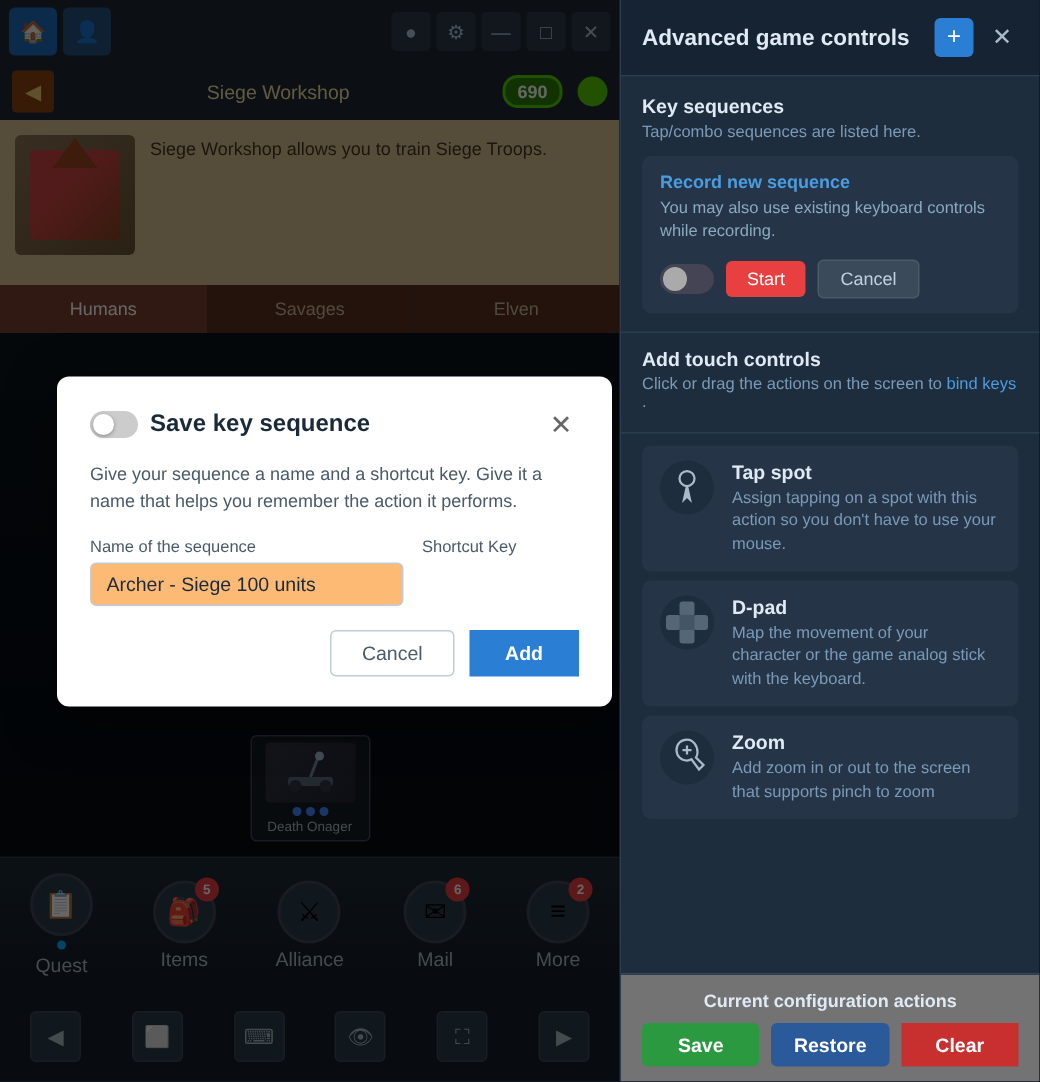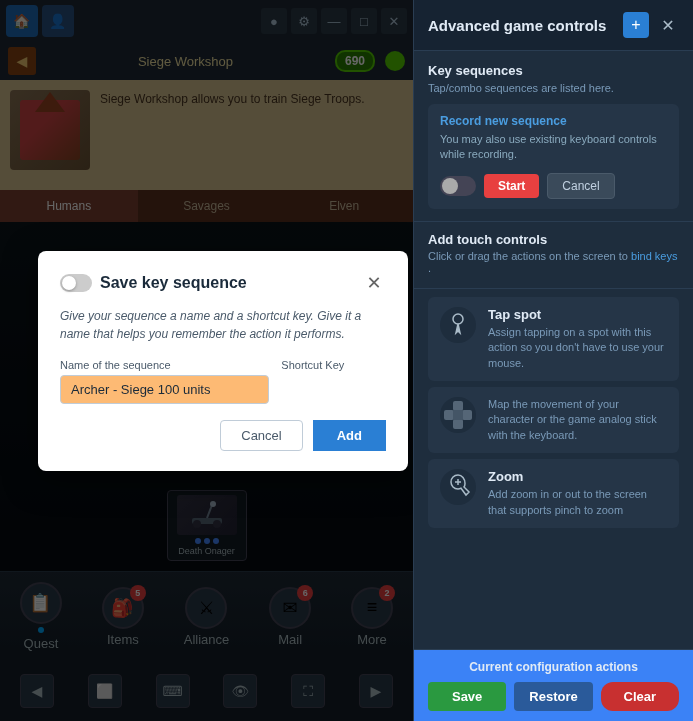--- a/index.html
+++ b/index.html
@@ -339,21 +339,21 @@
       top: 2px; left: 2px;
     }
     .btn-start {
       background: #e84040;
       color: #fff;
       border: none;
       border-radius: 4px;
       padding: 5px 14px;
       font-size: 12px;
       cursor: pointer;
-      font-weight: bold;
+      font-weight: normal;
     }
     .btn-cancel {
       background: #3a4a5a;
       color: #c0d0e0;
       border: 1px solid #4a5a6a;
       border-radius: 4px;
       padding: 5px 14px;
       font-size: 12px;
       cursor: pointer;
     }
@@ -413,21 +413,21 @@
     }
     .control-desc {
       color: #7a9ab8;
       font-size: 11px;
       line-height: 1.4;
     }
 
     
     .panel-footer {
       padding: 10px 14px;
-      background: #3b82f6;
+      background: #737373;
       border-top: 1px solid #2a3d52;
     }
     .footer-title {
       color: #e0eaf5;
       font-size: 12px;
       font-weight: bold;
       margin-bottom: 8px;
       text-align: center;
     }
     .footer-btns {
@@ -454,21 +454,21 @@
       padding: 7px 0;
       font-size: 13px;
       font-weight: bold;
       cursor: pointer;
     }
     .btn-clear {
       flex: 1;
       background: #c83030;
       color: #fff;
       border: none;
-      border-radius: 12px;
+      border-radius: 0;
       padding: 7px 0;
       font-size: 13px;
       font-weight: bold;
       cursor: pointer;
     }
 
     
     .modal-overlay {
       position: absolute;
       left: 0; top: 0;
@@ -522,21 +522,20 @@
       font-size: 18px;
       cursor: pointer;
       width: 24px; height: 24px;
       display: flex; align-items: center; justify-content: center;
     }
     .modal-desc {
       color: #4a5a6a;
       font-size: 12px;
       line-height: 1.5;
       margin-bottom: 16px;
-      font-style: italic;
     }
     .modal-field-row {
       display: flex;
       gap: 12px;
       margin-bottom: 8px;
     }
     .modal-field {
       display: flex;
       flex-direction: column;
       gap: 4px;
@@ -782,20 +781,21 @@
       <div class="control-icon">
         <svg width="32" height="32" viewBox="0 0 32 32" fill="none">
           <rect x="11" y="2" width="10" height="10" rx="2" fill="#556677"></rect>
           <rect x="11" y="20" width="10" height="10" rx="2" fill="#556677"></rect>
           <rect x="2" y="11" width="10" height="10" rx="2" fill="#556677"></rect>
           <rect x="20" y="11" width="10" height="10" rx="2" fill="#556677"></rect>
           <rect x="11" y="11" width="10" height="10" rx="1" fill="#445566"></rect>
         </svg>
       </div>
       <div class="control-info">
+        <div class="control-name">D-pad</div>
         <div class="control-desc">Map the movement of your character or the game analog stick with the keyboard.</div>
       </div>
     </div>
 
     <div class="control-item">
       <div class="control-icon">
         <svg width="32" height="32" viewBox="0 0 32 32" fill="none">
           <path d="M16 4 C12 4 9 7 9 11 C9 15 12 18 16 18 C17 18 18 17.7 19 17.2 L24 24 L27 21 L22 16 C22.7 15 23 13.8 23 12.5 C23 8 20 4 16 4Z" stroke="#aabbc8" stroke-width="1.5" fill="none"></path>
           <path d="M13 11 L19 11 M16 8 L16 14" stroke="#aabbc8" stroke-width="1.5"></path>
         </svg>

